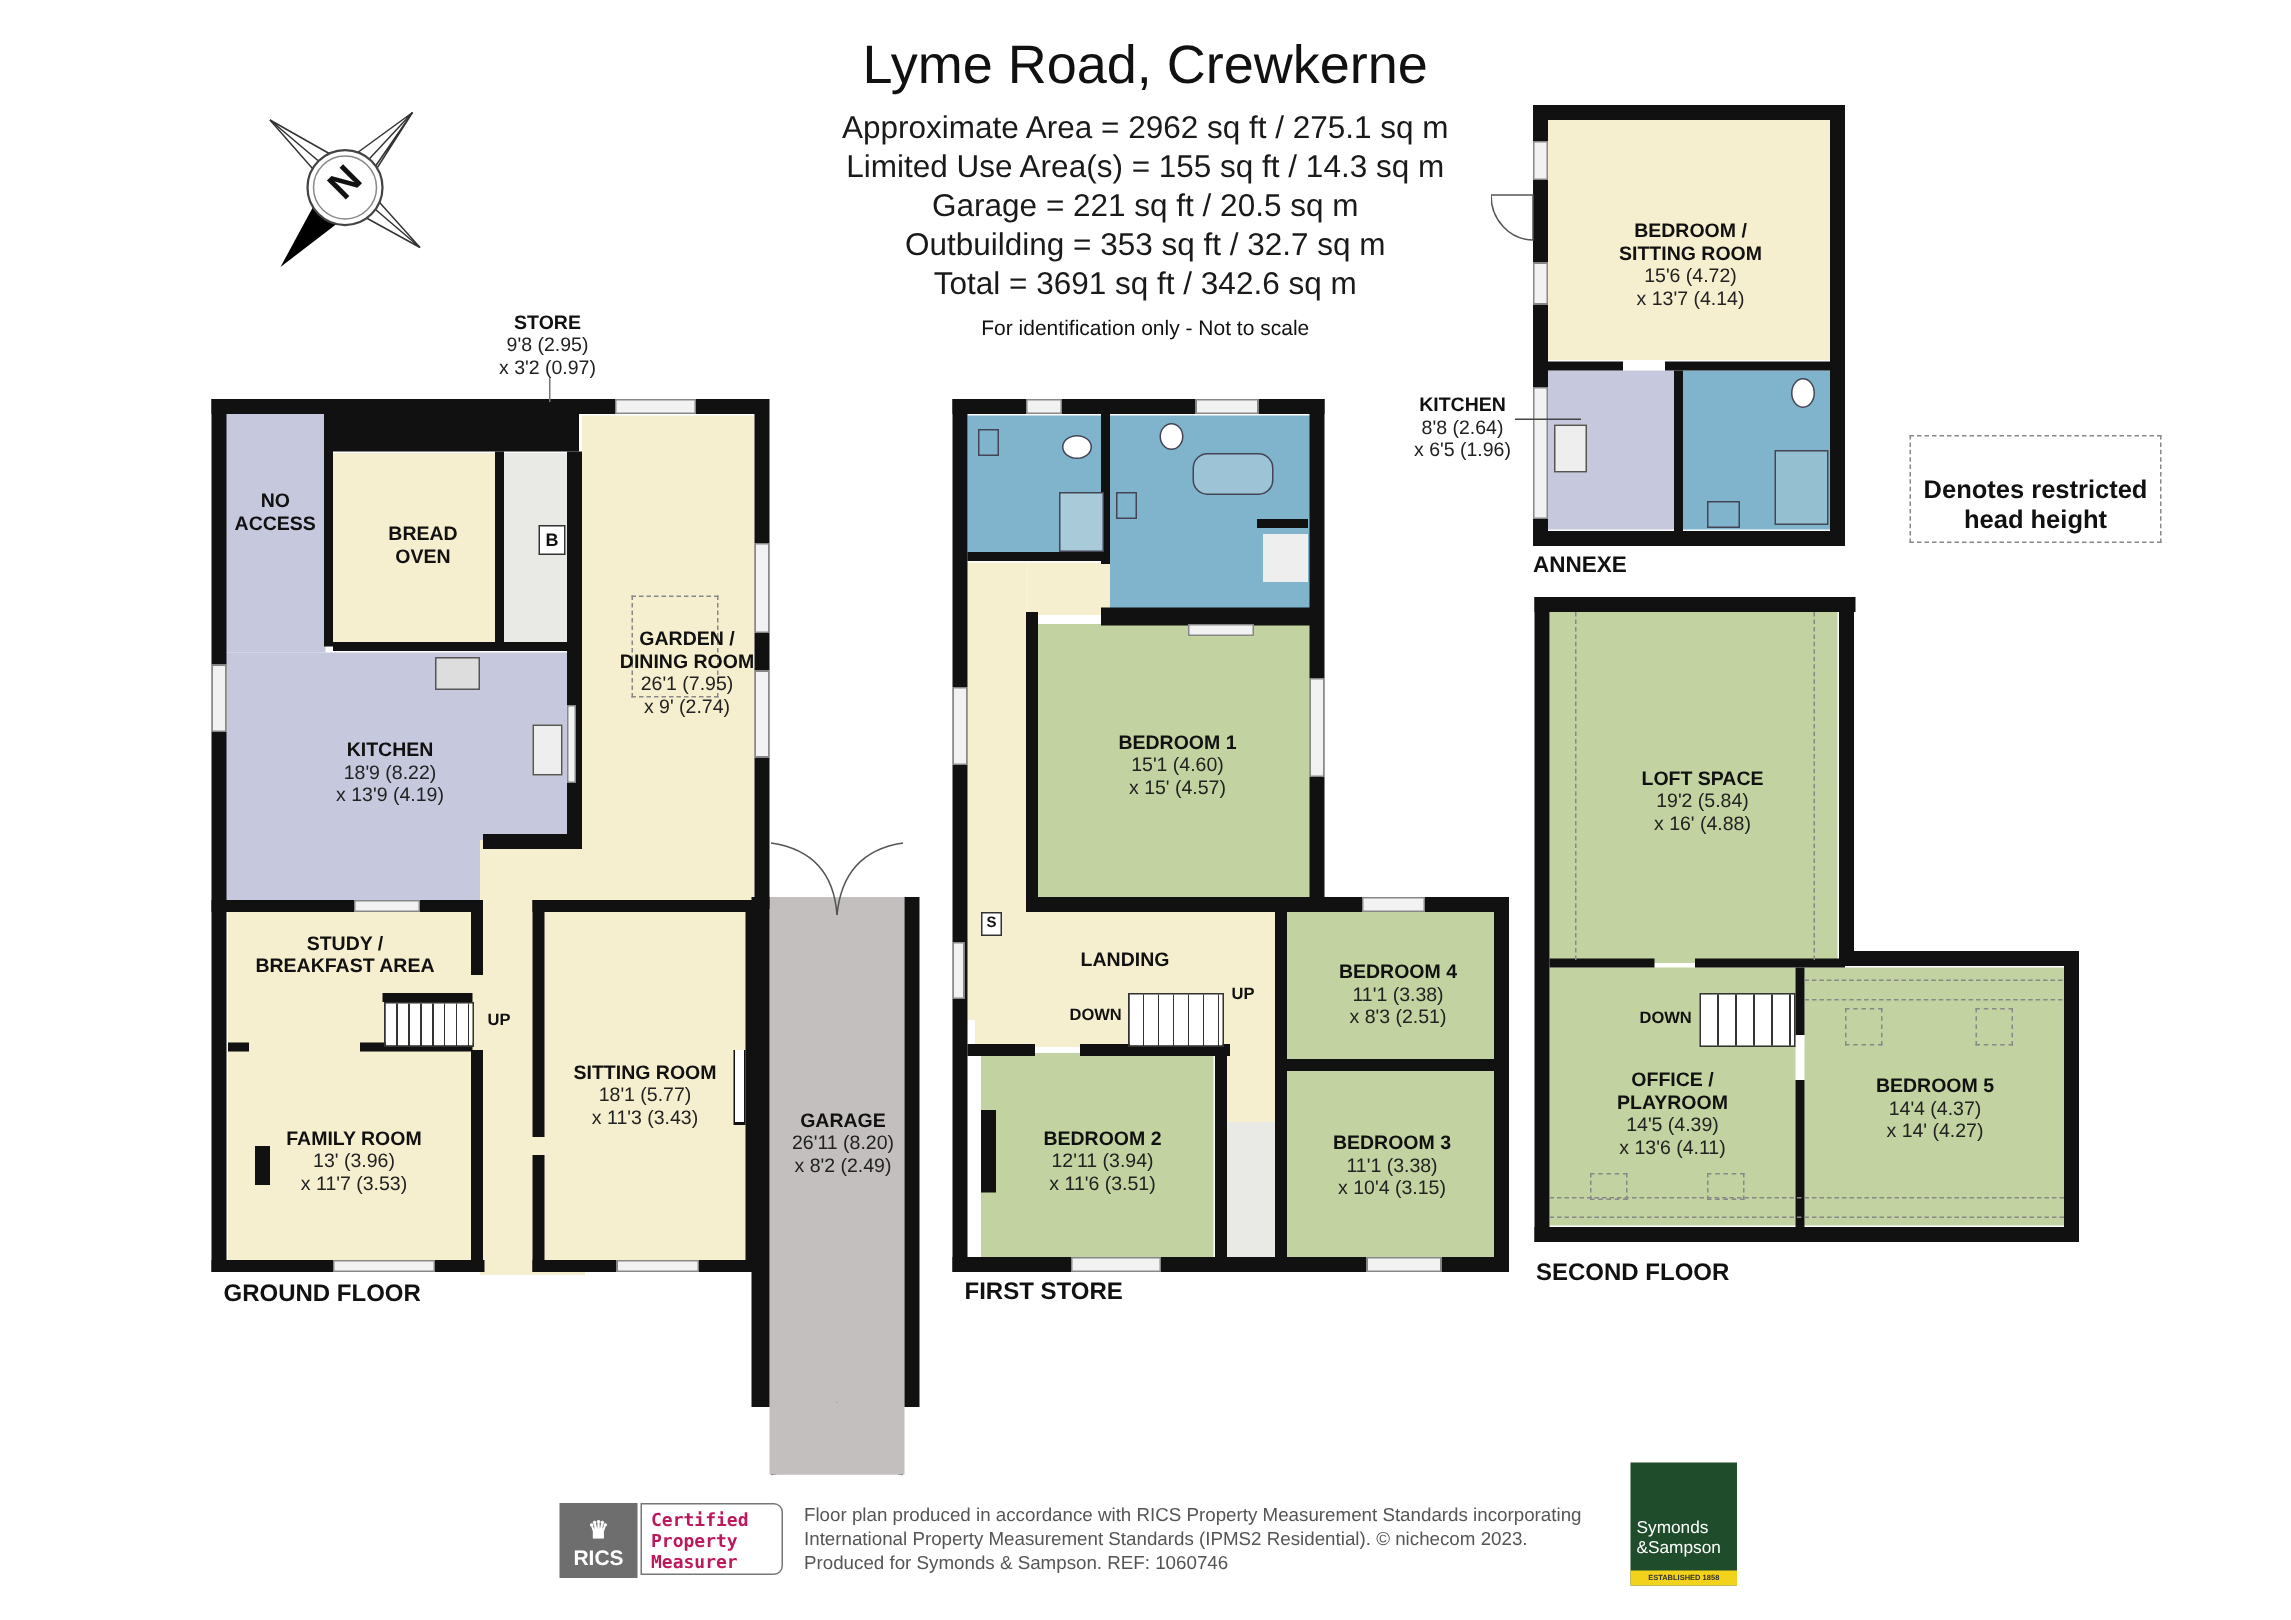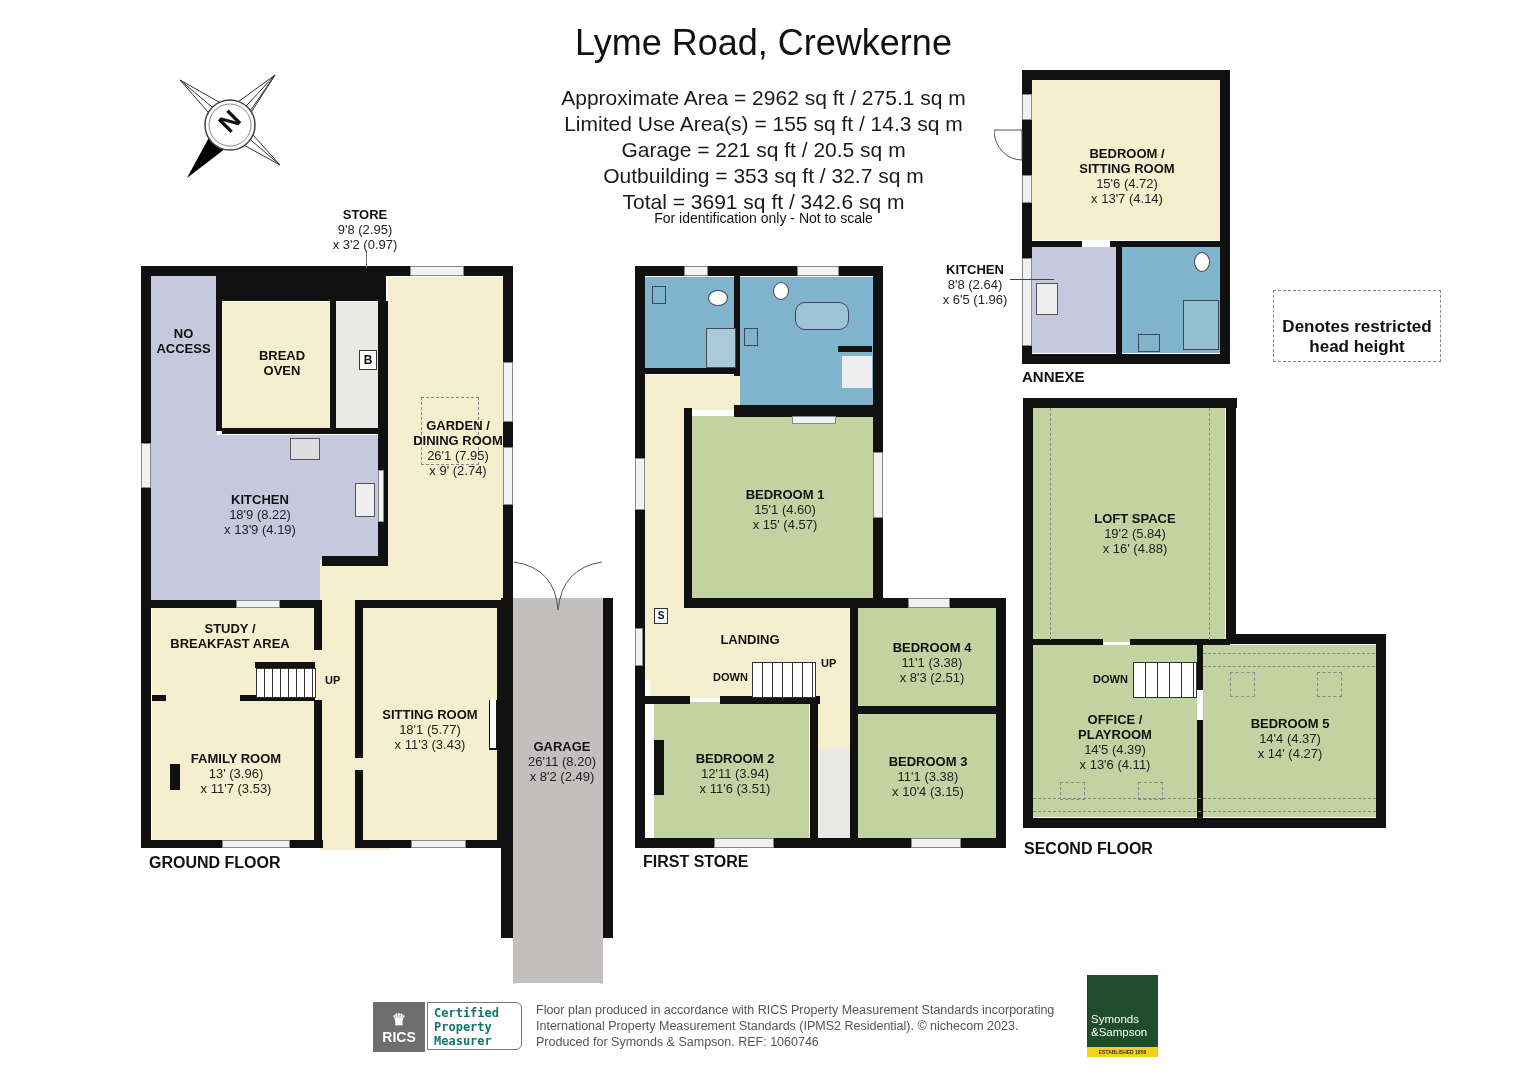--- a/index.html
+++ b/index.html
@@ -1,19 +1,19 @@
 <!DOCTYPE html>
 <html><head>
 <meta charset="utf-8">
 <style>
   html,body{margin:0;padding:0;background:#fff;}
   body{width:1527px;height:1080px;position:relative;overflow:hidden;font-family:"Liberation Sans",sans-serif;color:#111;}
   .abs{position:absolute;}
   .title{left:0;width:1527px;top:22px;text-align:center;font-size:36px;font-weight:normal;}
-  .sum{left:0;width:1527px;text-align:center;font-size:21px;color:#1a1a1a;margin-top:12px;}
+  .sum{left:0;width:1527px;text-align:center;font-size:21px;color:#1a1a1a;}
   .note{left:0;width:1527px;top:210px;text-align:center;font-size:14px;}
   .wall{position:absolute;background:#111;}
   .room{position:absolute;}
   .cream{background:#f5efcf;}
   .lilac{background:#c6c8dd;}
   .blue{background:#7fb4cc;}
   .green{background:#c2d2a0;}
   .grey{background:#c4bfbf;}
   .lgrey{background:#e9e9e6;}
   .label{position:absolute;text-align:center;font-size:13px;line-height:15px;color:#222;}
@@ -307,21 +307,21 @@
     <b>BEDROOM 5</b>
     <span>14'4 (4.37)</span><br><span>x 14' (4.27)</span>
   </div>
   <div class="floor-label" style="left:1024px;top:840px">SECOND FLOOR</div>
 </div>
 
 <div class="abs" style="left:373px;top:1002px;width:52px;height:50px;background:#6e6e6e;color:#fff;font-weight:bold;font-size:14px;text-align:center">
   <div style="margin-top:8px;font-size:16px">♛</div>
   <div>RICS</div>
 </div>
-<div class="abs" style="left:427px;top:1002px;width:95px;height:48px;border:1px solid #777;border-radius:0 6px 6px 0;font-family:'DejaVu Sans Mono',monospace;font-weight:bold;font-size:12px;line-height:14px;color:#0f766e;padding:3px 0 0 6px;box-sizing:border-box">
+<div class="abs" style="left:427px;top:1002px;width:95px;height:48px;border:1px solid #777;border-radius:0 6px 6px 0;font-family:'DejaVu Sans Mono',monospace;font-weight:bold;font-size:12px;line-height:14px;color:#be185d;padding:3px 0 0 6px;box-sizing:border-box">
   <div>Certified</div>
   <div>Property</div>
   <div>Measurer</div>
 </div>
 <div class="footer-text">
   <div>Floor plan produced in accordance with RICS Property Measurement Standards incorporating</div>
   <div>International Property Measurement Standards (IPMS2 Residential).   © nichecom 2023.</div>
   <div>Produced for Symonds &amp; Sampson.   REF:  1060746</div>
 </div>
 <div class="abs" style="left:1087px;top:975px;width:71px;height:82px;background:#1f4d2b;color:#fff">

